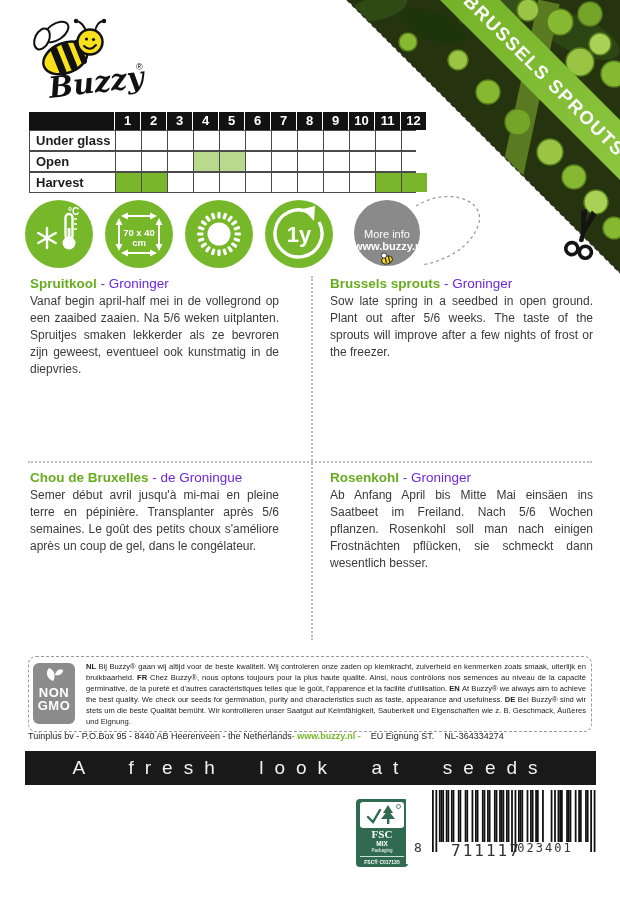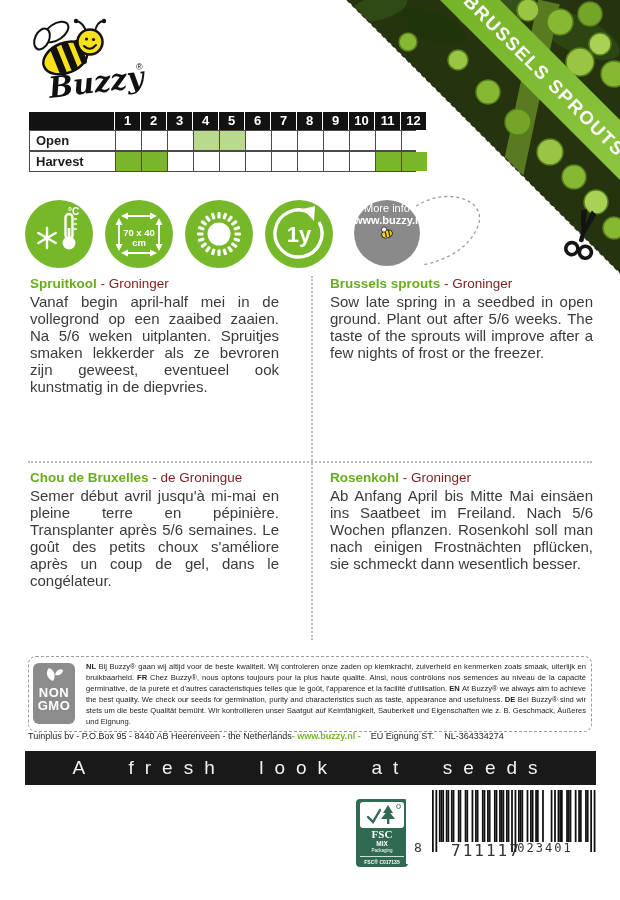--- a/index.html
+++ b/index.html
@@ -26,29 +26,29 @@
   .cal-body .cc{background:#fff;height:19px;}
   .cc.fill-dark{background:#79b62c;}
   .cc.fill-light{background:#b9d98c;}
 
   
   .icon-circle{width:68px;height:68px;border-radius:50%;background:#76b82a;top:200px;}
   #ic-temp{left:25px;} #ic-space{left:105px;} #ic-sun{left:185px;} #ic-year{left:265px;}
   #flight{left:346px;top:192px;width:150px;height:88px;}
   #ic-info{left:354px;top:200px;width:66px;height:66px;border-radius:50%;background:#8a8a8a;
            color:#fff;text-align:center;}
-  #ic-info .l1{font-size:11px;margin-top:2px;}
+  #ic-info .l1{font-size:11px;margin-top:28px;}
   #ic-info .l2{font-size:11px;font-weight:bold;}
 
   
   .desc{line-height:17px;}
   .desc h3{margin:0 0 2px 0;font-size:13.5px;line-height:15px;}
   .desc h3 .t{color:#68ac20;}
-  .desc h3 .v{color:#7f1d1d;font-weight:normal;}
-  .desc p{margin:0;font-size:15px;color:#3a3a3a;text-align:justify;}
+  .desc h3 .v{color:#6d28d9;font-weight:normal;}
+  .desc p{margin:0;font-size:12px;color:#3a3a3a;text-align:justify;}
   #desc-nl{left:30px;top:276px;width:249px;}
   #desc-en{left:330px;top:276px;width:263px;}
   #desc-fr{left:30px;top:470px;width:249px;}
   #desc-de{left:330px;top:470px;width:263px;}
   #vdash{left:311px;top:276px;height:364px;border-left:2px dotted #bcbcbc;width:0;}
   #hdash{left:28px;top:461px;width:564px;border-top:2px dotted #bcbcbc;height:0;}
 
   
   #finebox{left:28px;top:656px;width:564px;height:76px;border:1px dashed #9a9a9a;
            border-radius:8px;box-sizing:border-box;}
@@ -177,20 +177,35 @@
         <div class="hc">3</div>
         <div class="hc">4</div>
         <div class="hc">5</div>
         <div class="hc">6</div>
         <div class="hc">7</div>
         <div class="hc">8</div>
         <div class="hc">9</div>
         <div class="hc">10</div>
         <div class="hc">11</div>
         <div class="hc">12</div>
+      </div>
+    <div class="cal-body">
+      <div class="lc">Under glass</div>
+    <div class="cc"></div>
+        <div class="cc"></div>
+        <div class="cc"></div>
+        <div class="cc"></div>
+        <div class="cc"></div>
+        <div class="cc"></div>
+        <div class="cc"></div>
+        <div class="cc"></div>
+        <div class="cc"></div>
+        <div class="cc"></div>
+        <div class="cc"></div>
+        <div class="cc"></div>
       </div>
     <div class="cal-body">
       <div class="lc">Open ground</div>
     <div class="cc"></div>
         <div class="cc"></div>
         <div class="cc"></div>
         <div class="cc fill-light"></div>
         <div class="cc fill-light"></div>
         <div class="cc"></div>
         <div class="cc"></div>

